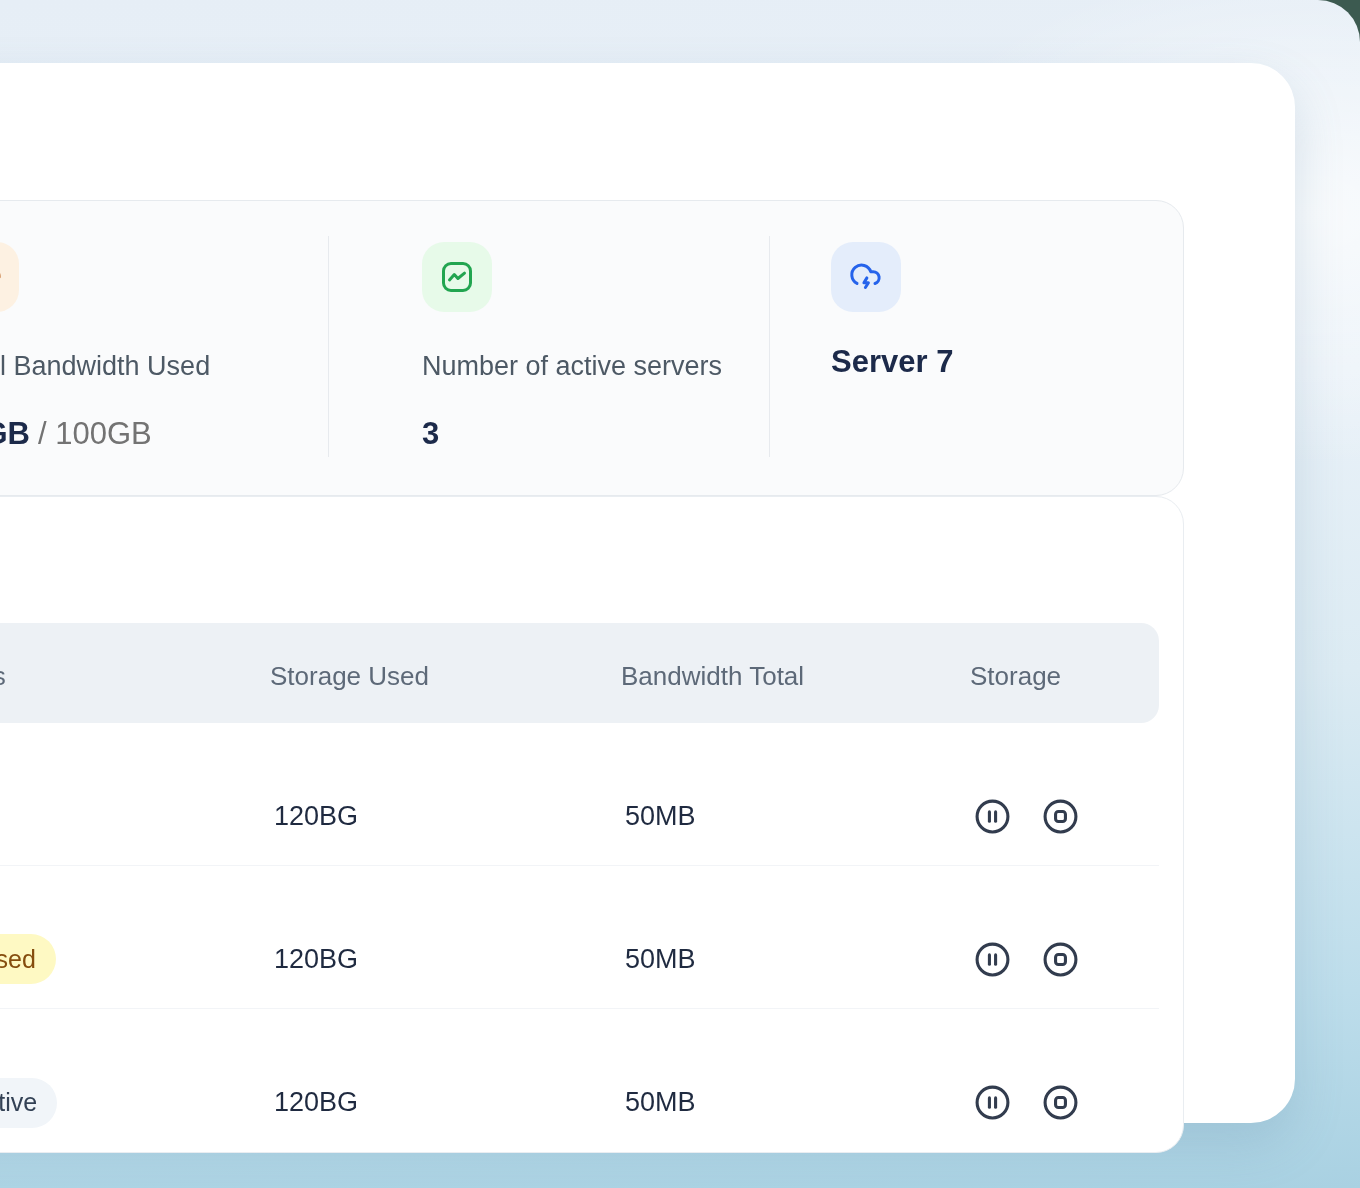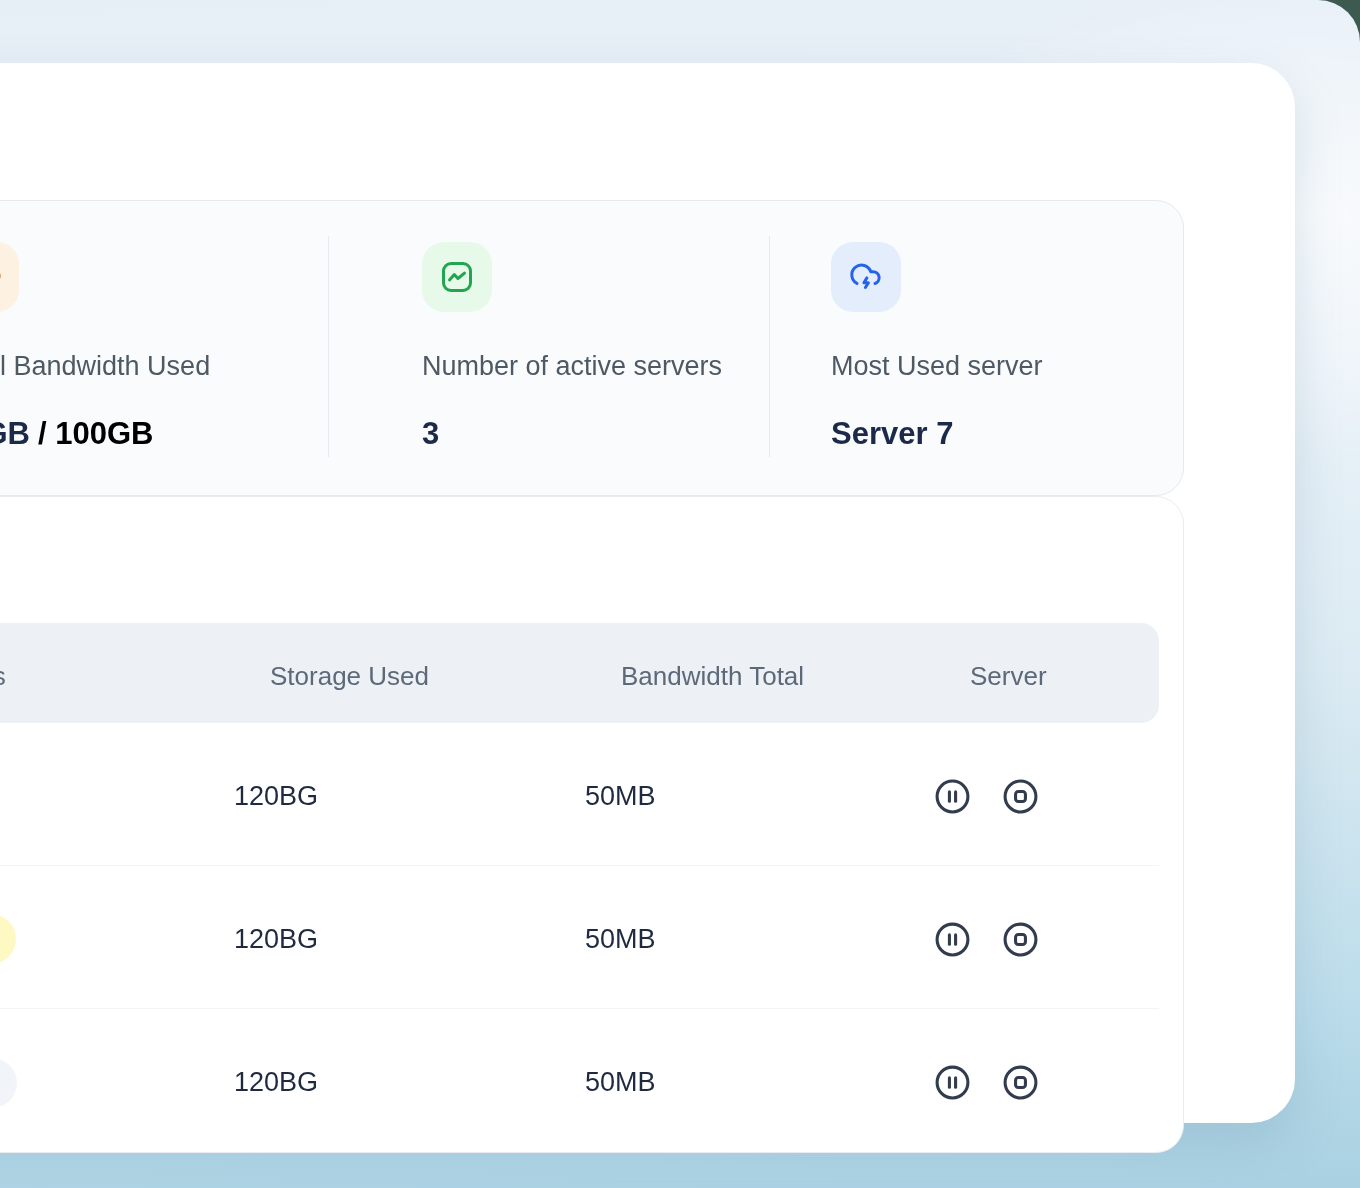--- a/index.html
+++ b/index.html
@@ -32,21 +32,21 @@
   .stat-card.c0 { left:328px; }
   .stat-card.c1 { left:770px;margin-left:31px; }
   .stat-card.c2 { left:1210px; }
   .stat-tile {
     width:70px; height:70px; border-radius:22px;
     display:flex; align-items:center; justify-content:center;
   }
   .stat-tile svg { width:36px; height:36px; fill:none; stroke-width:2; stroke-linecap:round; stroke-linejoin:round; }
   .stat-label { margin-top:36px; font-size:27px; line-height:36px; color:#4d5965; }
   .stat-value { margin-top:30px; font-size:31px; line-height:40px; font-weight:700; color:#1c2a4a; white-space:nowrap; }
-  .stat-value .suffix { font-weight:700; color:#000000; margin-left:8px; }
+  .stat-value .suffix { font-weight:400; color:#737373; margin-left:8px; }
   .vdiv { position:absolute; top:35px; height:221px; width:1px; background:#e7eaee; }
   .vdiv.d0 { left:707px; } .vdiv.d1 { left:1148px; }
   
   .table-panel {
     position:absolute; left:-300px; top:433px; width:1564px; height:657px;
     background:#ffffff; border:1px solid #e9edf1; border-radius:28px;
     overflow:hidden;
   }
   .thead {
     margin:126px 24px 0 0; height:100px; background:#edf1f5; border-radius:18px;
@@ -56,21 +56,21 @@
   }
   .thead > div { position:relative; top:3px;margin-left:36px; }
   .trow {
     margin-right:24px; height:143px;
     display:grid; grid-template-columns:338px 351px 349px 1fr;
     padding-left:275px; align-items:center;
     border-bottom:1px solid #f2f4f7;
     font-size:27px; color:#1f2a40;
   }
   .trow:last-child { border-bottom:none; }
-  .trow > div { position:relative; top:2px; }
+  .trow > div { position:relative; top:22px;margin-left:40px; }
   .badge {
     display:inline-flex; align-items:center; height:50px; padding:0 20px;
     margin-left:-5px; border-radius:25px; font-size:25px; font-weight:500;
     white-space:nowrap;
   }
   .actions-cell { display:flex; gap:31px; align-items:center; }
   .action-btn {
     background:none; border:none; padding:0; cursor:pointer;
     width:37px; height:37px; display:flex; align-items:center; justify-content:center;
   }
@@ -114,33 +114,32 @@
 
     <div class="vdiv d1"></div>
 
     <div class="stat-card c2">
       <div class="stat-tile" style="background: rgb(228, 237, 251);">
         <svg viewBox="0 0 24 24" style="stroke: rgb(37, 99, 235);">
           <path d="M6 16.3A6.5 6.5 0 1 1 15.2 8.5h1.6a4 4 0 0 1 1.2 7.8"></path>
           <path d="M12.6 12.6l-2 3.2h3l-2 3.2"></path>
         </svg>
       </div>
-      <div class="stat-label">Most Used server</div>
       <div class="stat-value">
         <span>Server 7</span><span class="suffix"></span>
       </div>
     </div>
   </section>
 
   <section class="table-panel">
     <div class="thead">
       <div>Status</div>
       <div>Storage Used</div>
       <div>Bandwidth Total</div>
-      <div>Server</div>
+      <div>Storage</div>
     </div>
 
     <div class="trow">
       <div></div>
       <div>120BG</div>
       <div>50MB</div>
       <div class="actions-cell">
         <button class="action-btn">
           <svg viewBox="0 0 24 24">
               <circle cx="12" cy="12" r="10"></circle>

